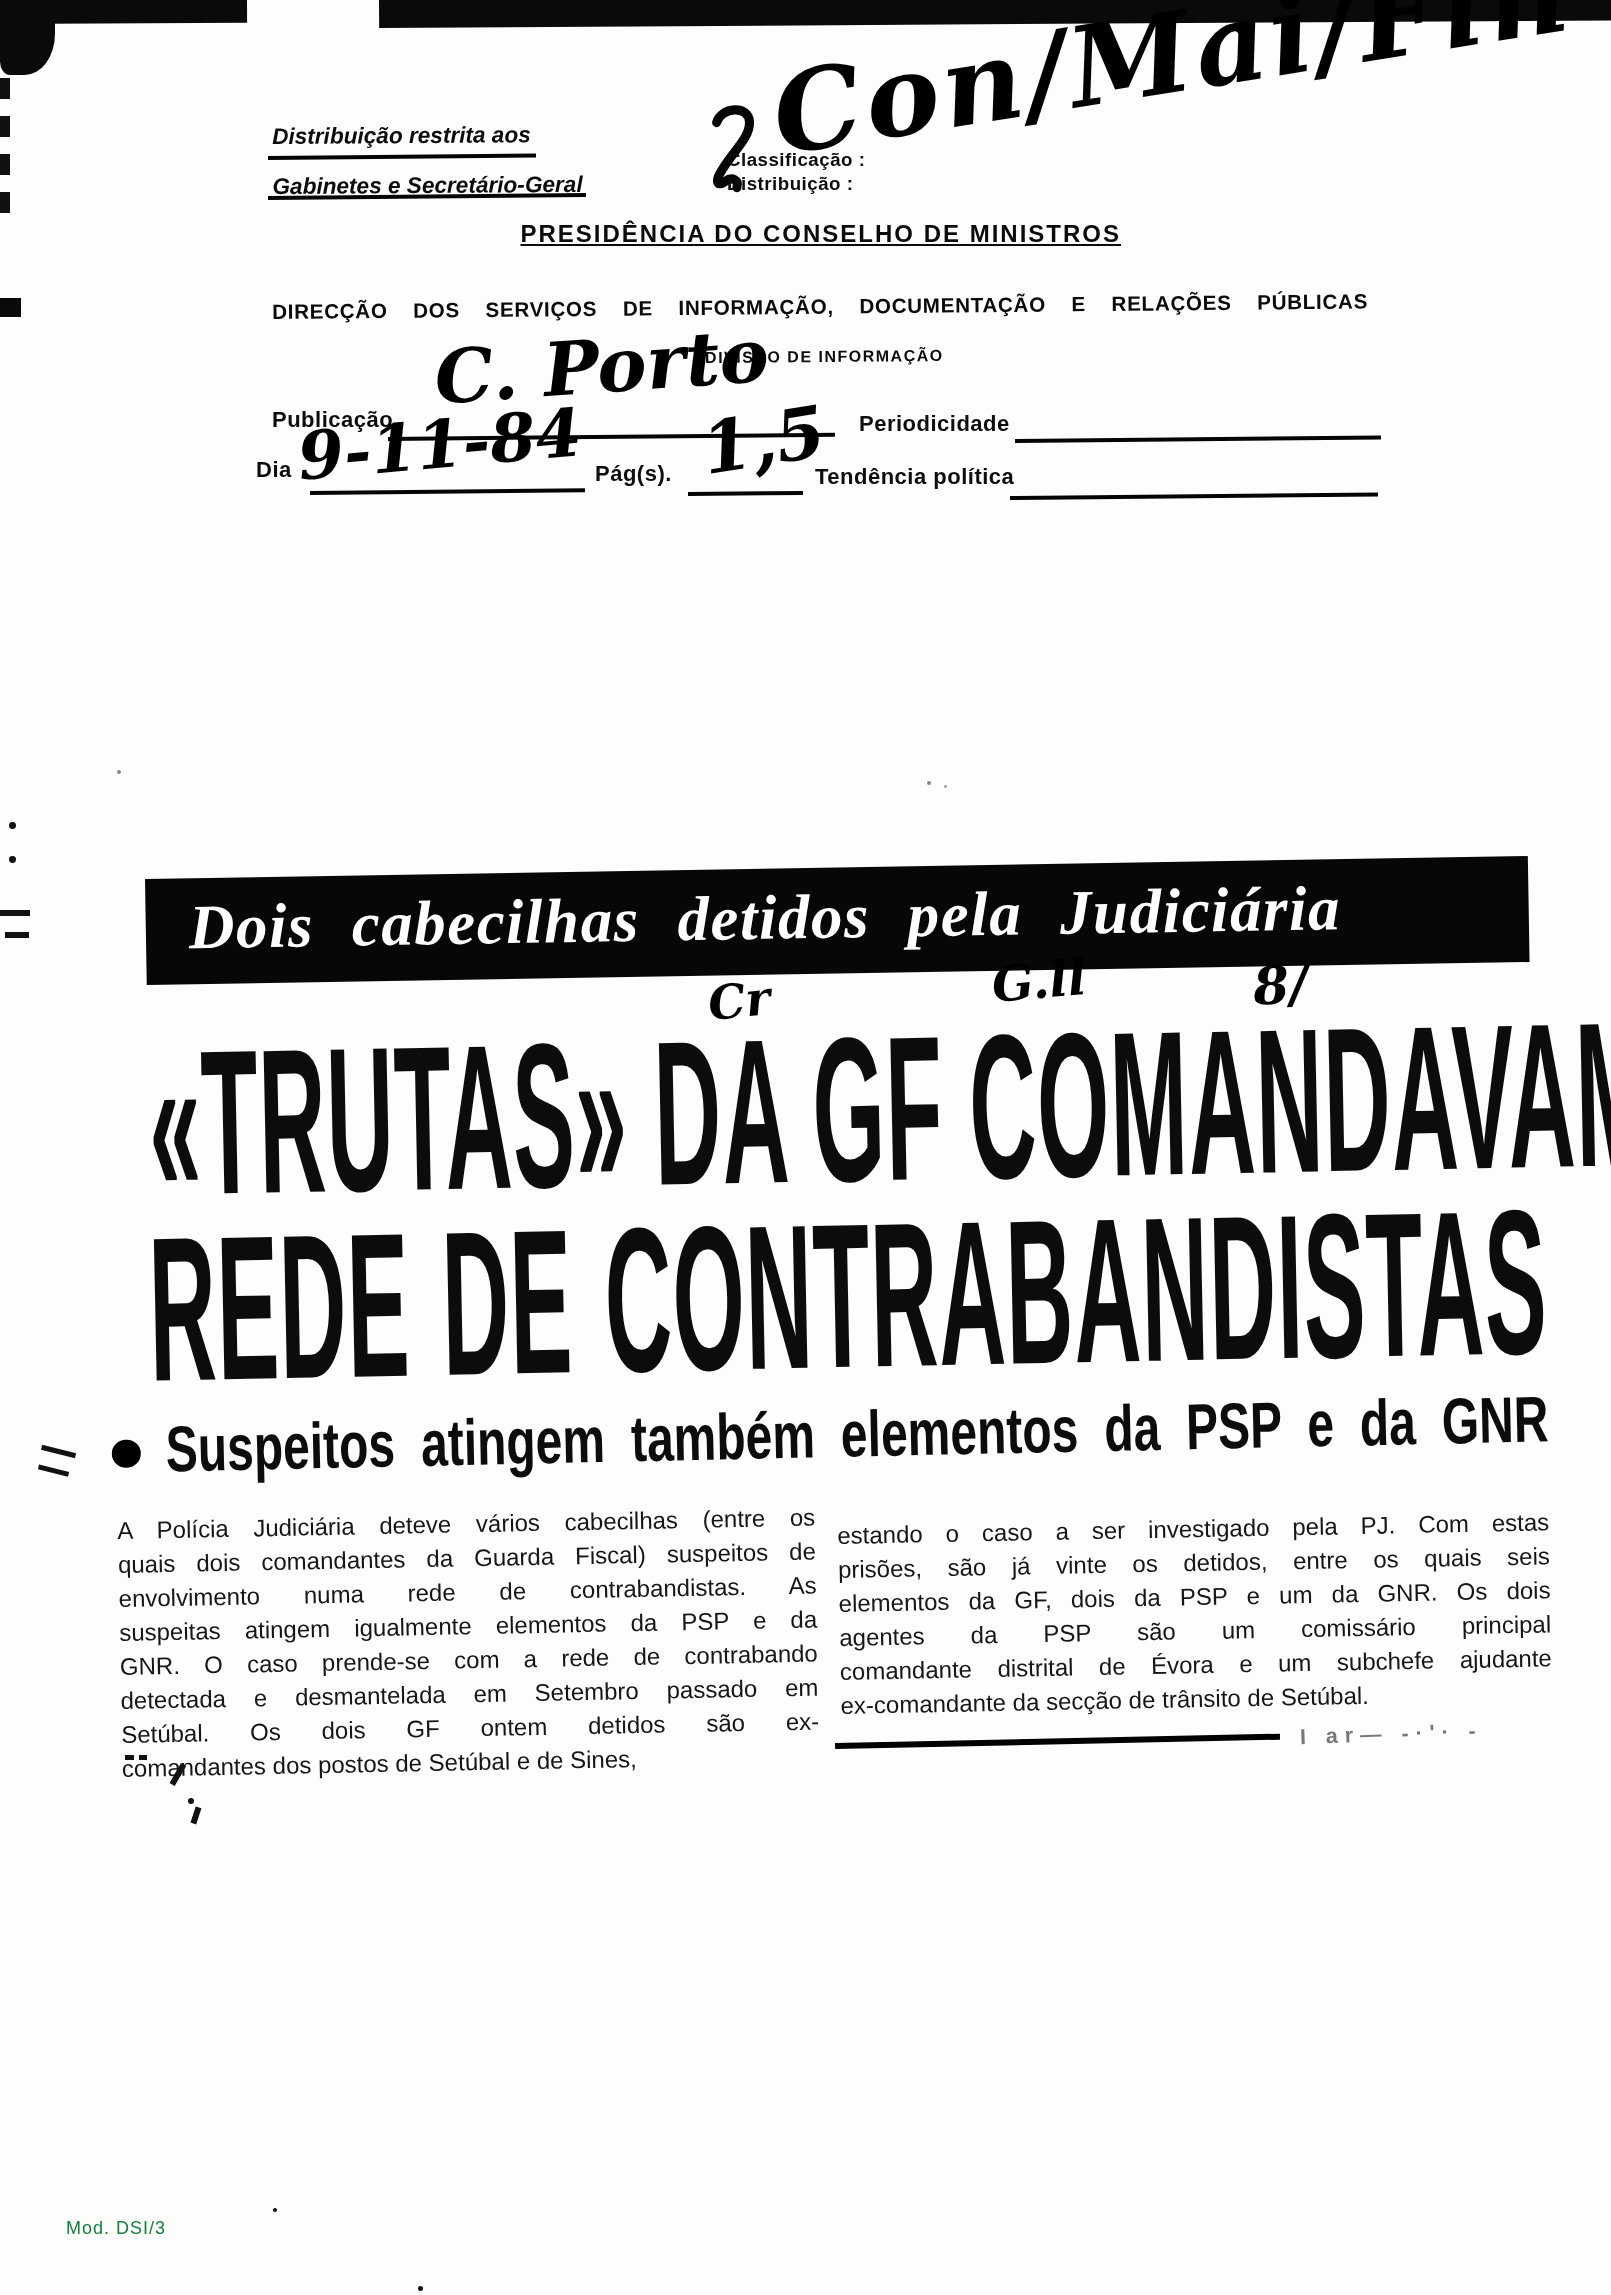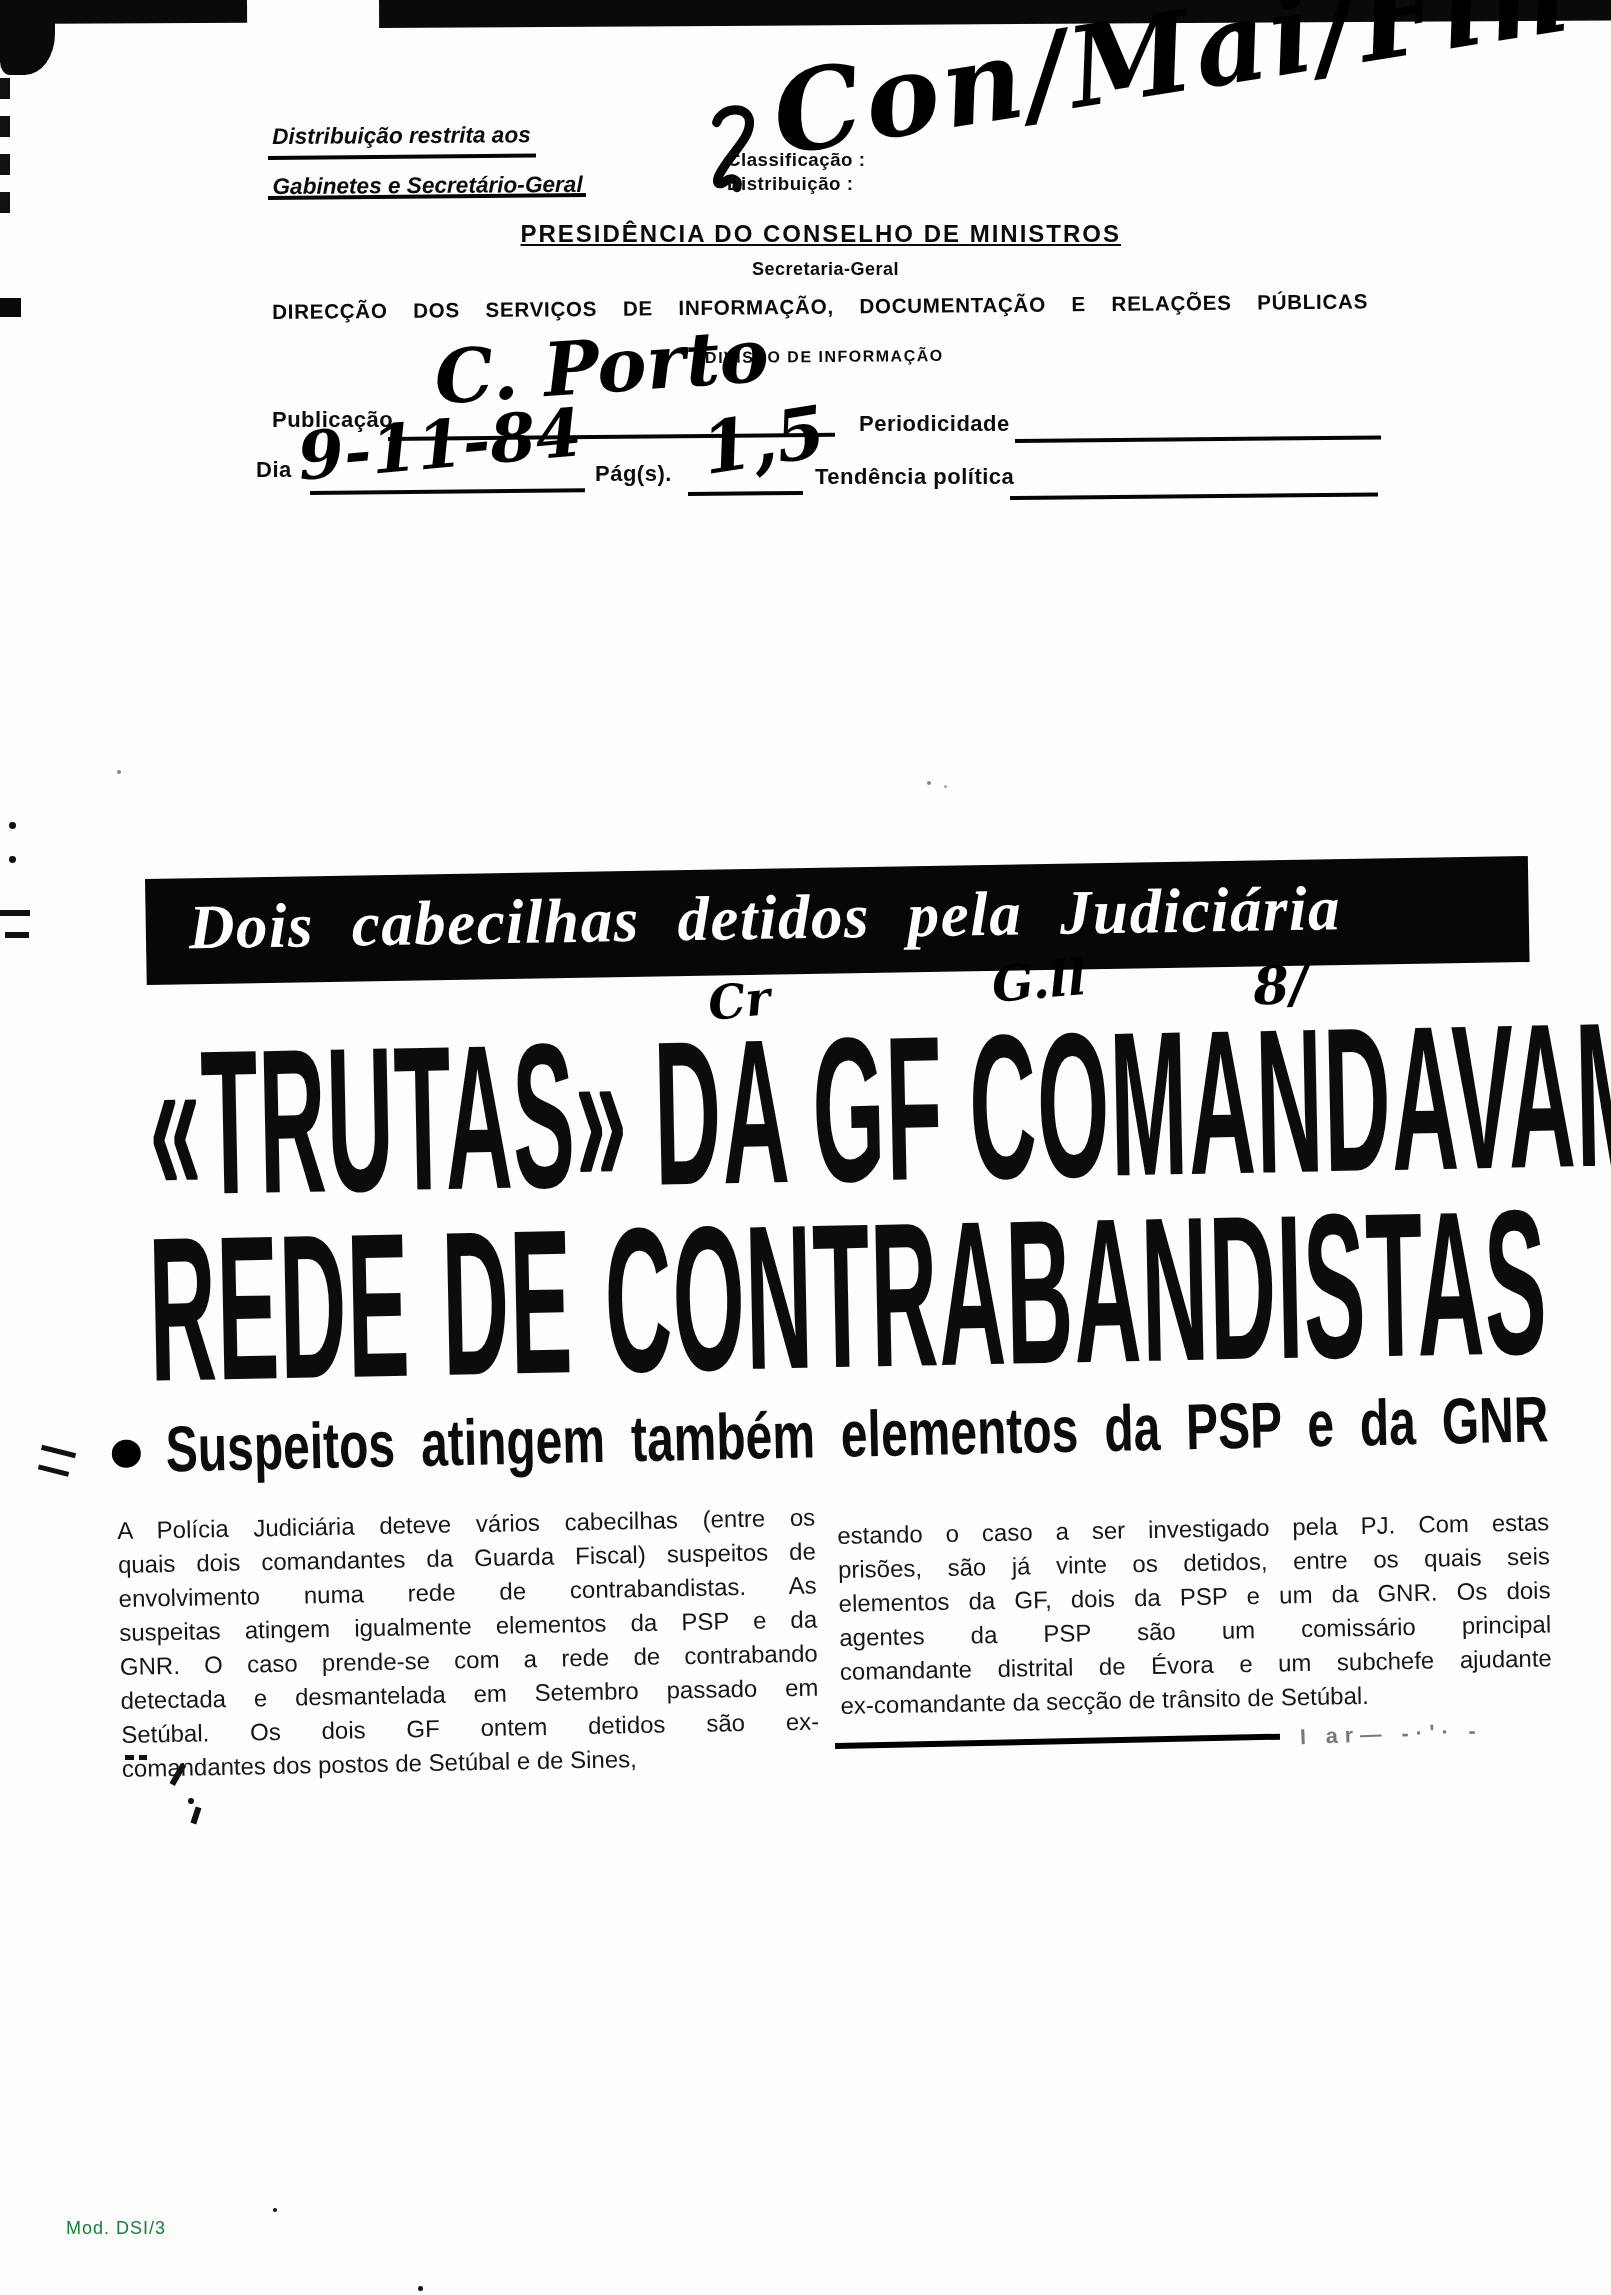--- a/index.html
+++ b/index.html
@@ -104,21 +104,20 @@
   <svg class="abs" style="left:695px;top:103px;" width="74" height="91" viewBox="0 0 100 130">
     <title>2</title>
     <path d="M28 28 C34 6 74 2 75 27 C76 52 47 72 31 104 C27 114 30 119 40 112 C50 105 60 109 57 121" stroke="#050505" stroke-width="13" fill="none" stroke-linecap="round"></path>
   </svg>
 
   <div class="lbl lbl-sm" style="left:727px;top:132px;margin-top:17px;">Classificação :</div>
   <div class="lbl lbl-sm" style="left:727px;top:173px;">Distribuição :</div>
   <div class="hand hw-class">Con/Mai/Fin</div>
 
   <div class="abs presid">PRESIDÊNCIA DO CONSELHO DE MINISTROS</div>
-  <div class="abs secret">Secretaria-Geral</div>
   <div class="abs direc">DIRECÇÃO DOS SERVIÇOS DE INFORMAÇÃO, DOCUMENTAÇÃO E RELAÇÕES PÚBLICAS</div>
   <div class="abs divis">DIVISÃO DE INFORMAÇÃO</div>
 
   <div class="lbl" style="left:272px;top:407px;">Publicação</div>
   <div class="uline" style="left:388px;top:437px;width:447px;"></div>
   <div class="hand hw-pub">C. Porto</div>
   <div class="lbl" style="left:859px;top:411px;">Periodicidade</div>
   <div class="uline" style="left:1015px;top:439px;width:366px;"></div>
 
   <div class="lbl" style="left:256px;top:457px;">Dia</div>

